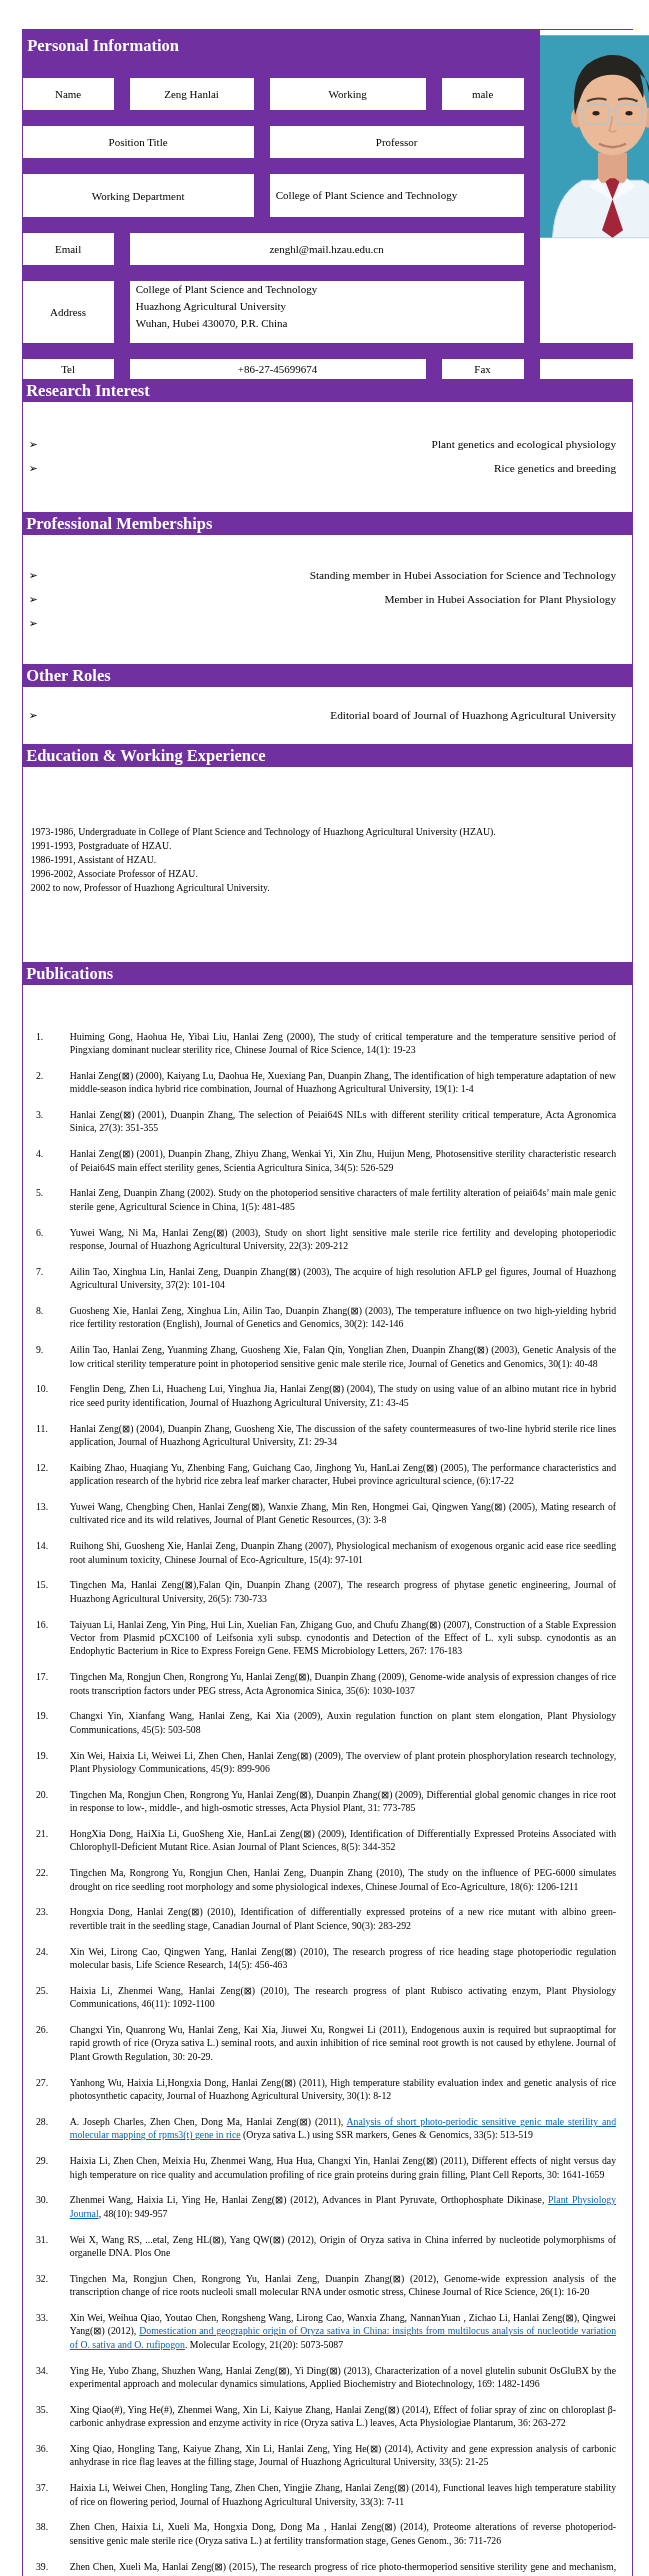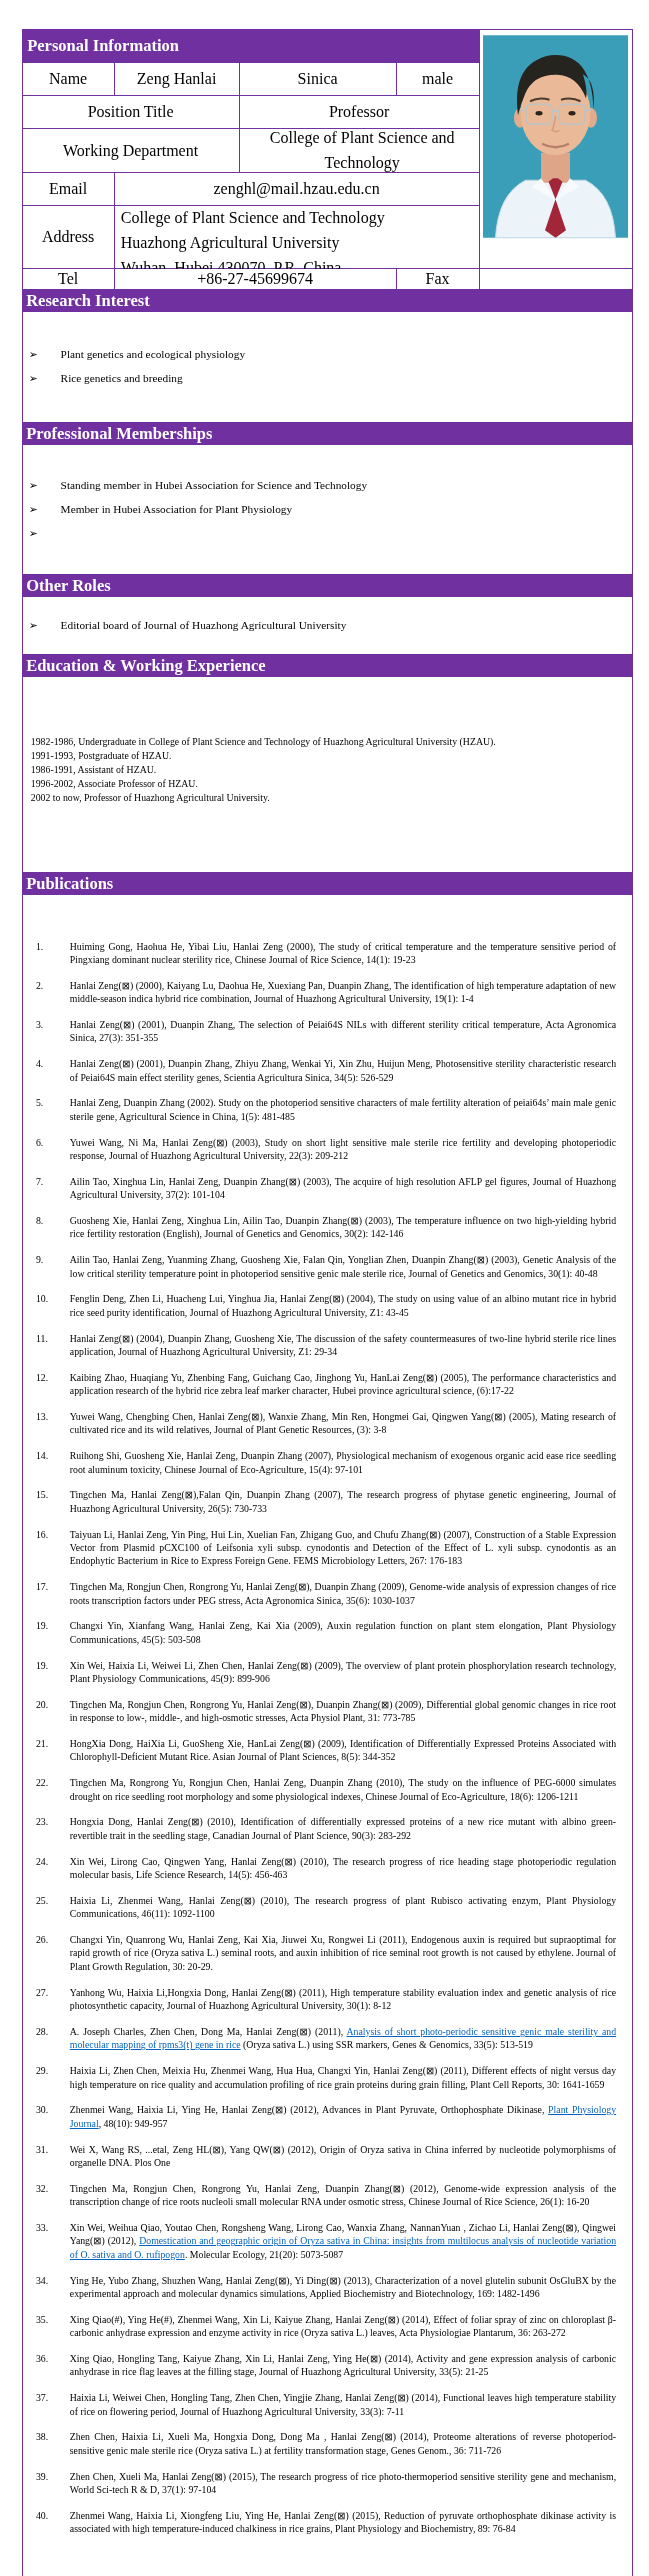--- a/index.html
+++ b/index.html
@@ -8,45 +8,45 @@
   .content{position:absolute;left:21.6px;top:29px;width:611px;}
 
   
   .band{height:22px;background:#7030A0;color:#fff;display:flex;align-items:center;
         padding-left:4.6px;font-weight:bold;font-size:16.5px;box-sizing:border-box;}
 
   
   .box{border:1.5px solid #7030A0;border-top:none;background:#fff;box-sizing:border-box;}
 
   
-  .pi-grid{display:grid;gap:1px;background:#7030A0;border:1.5px solid #7030A0;
+  .pi-grid{display:grid;gap:16px;background:#7030A0;border:1.5px solid #7030A0;
            grid-template-columns:91px 124px 156px 82px 1fr;
            grid-template-rows:32px 32px 32px 43px 32px 62px 19.6px;}
   .cell{background:#fff;display:flex;align-items:center;justify-content:center;
-        font-size:16px;box-sizing:border-box;text-align:center;}
+        font-size:11px;box-sizing:border-box;}
   .cell.left{justify-content:flex-start;padding-left:6.2px;}
   .pi-band{grid-column:1/5;grid-row:1;background:#7030A0;color:#fff;display:flex;
            align-items:center;padding-left:4.6px;font-weight:bold;font-size:16.5px;}
   .photo-cell{grid-column:5;grid-row:1/7;background:#fff;display:flex;
               justify-content:center;align-items:flex-start;padding-top:2.6px;}
   .photo-frame{width:145px;height:207px;}
   .c-name-l{grid-column:1;grid-row:2}.c-name-v{grid-column:2;grid-row:2}
   .c-gen-l{grid-column:3;grid-row:2}.c-gen-v{grid-column:4;grid-row:2}
   .c-pos-l{grid-column:1/3;grid-row:3}.c-pos-v{grid-column:3/5;grid-row:3}
   .c-dep-l{grid-column:1/3;grid-row:4}.c-dep-v{grid-column:3/5;grid-row:4;line-height:1.55;}
   .c-em-l{grid-column:1;grid-row:5}.c-em-v{grid-column:2/5;grid-row:5}
   .c-ad-l{grid-column:1;grid-row:6}.c-ad-v{grid-column:2/5;grid-row:6;flex-direction:column;
           align-items:flex-start;justify-content:center;line-height:1.55;}
   .c-tel-l{grid-column:1;grid-row:7}.c-tel-v{grid-column:2/4;grid-row:7}
   .c-fax-l{grid-column:4;grid-row:7}.c-fax-v{grid-column:5;grid-row:7}
 
   
   .bullet-row{display:flex;font-size:11.3px;line-height:24px;}
   .glyph{flex:none;width:38px;padding-left:6.2px;font-size:10.8px;box-sizing:border-box;}
-  .btext{flex:1;padding-right:15.5px;}
+  .btext{flex:1;padding-right:15.5px;text-align:right;}
   .ri-box{height:111px;padding-top:30px;}
   .pm-box{height:130px;padding-top:28px;}
   .or-box{height:58px;padding-top:16.5px;}
 
   
   .edu-box{height:196px;padding:58px 15.5px 0 8.2px;font-size:9.8px;line-height:14px;}
 
   
   .pub-box{padding:45px 15.5px 41px 7.2px;}
   .ref-row{display:flex;margin-bottom:12.4px;font-size:9.8px;line-height:13.4px;}
@@ -86,21 +86,21 @@
             <path d="M138 152 h14 M86 150 L74 150 M204 150 L216 150" stroke="#b9c4c9" stroke-width="3"></path>
             <ellipse cx="112" cy="156" rx="7" ry="4.5" fill="#2c221c"></ellipse>
             <ellipse cx="178" cy="156" rx="7" ry="4.5" fill="#2c221c"></ellipse>
             <path d="M145 162 q-3 22 -7 28 q8 6 15 0" stroke="#d49a7c" stroke-width="3" fill="none"></path>
             <path d="M118 217 q27 14 54 0" stroke="#b97f6d" stroke-width="5" fill="none"></path>
           </svg>
         </div>
 
         <div class="cell c-name-l">Name</div>
         <div class="cell c-name-v">Zeng Hanlai</div>
-        <div class="cell c-gen-l">Sinica</div>
+        <div class="cell c-gen-l">Working</div>
         <div class="cell c-gen-v">male</div>
 
         <div class="cell c-pos-l">Position Title</div>
         <div class="cell c-dep-l">Working Department</div>
 
         <div class="cell c-pos-v">Professor</div>
         <div class="cell c-dep-v left">College of Plant Science and Technology</div>
 
         <div class="cell c-em-l">Email</div>
         <div class="cell c-em-v">zenghl@mail.hzau.edu.cn</div>
@@ -165,21 +165,21 @@
             <span class="btext">Editorial board of Journal of Huazhong Agricultural University</span>
           </div>
         </div>
     </section>
 
     <section>
       <div class="band">
         <span>Education &amp; Working Experience</span>
       </div>
       <div class="box edu-box">
-          <div class="line">1982-1986, Undergraduate in College of Plant Science and Technology of Huazhong Agricultural University (HZAU).</div>
+          <div class="line">1973-1986, Undergraduate in College of Plant Science and Technology of Huazhong Agricultural University (HZAU).</div>
           <div class="line">1991-1993, Postgraduate of HZAU.</div>
           <div class="line">1986-1991, Assistant of HZAU.</div>
           <div class="line">1996-2002, Associate Professor of HZAU.</div>
           <div class="line">2002 to now, Professor of Huazhong Agricultural University.</div>
         </div>
     </section>
 
     <section>
       <div class="band">
         <span>Publications</span>

